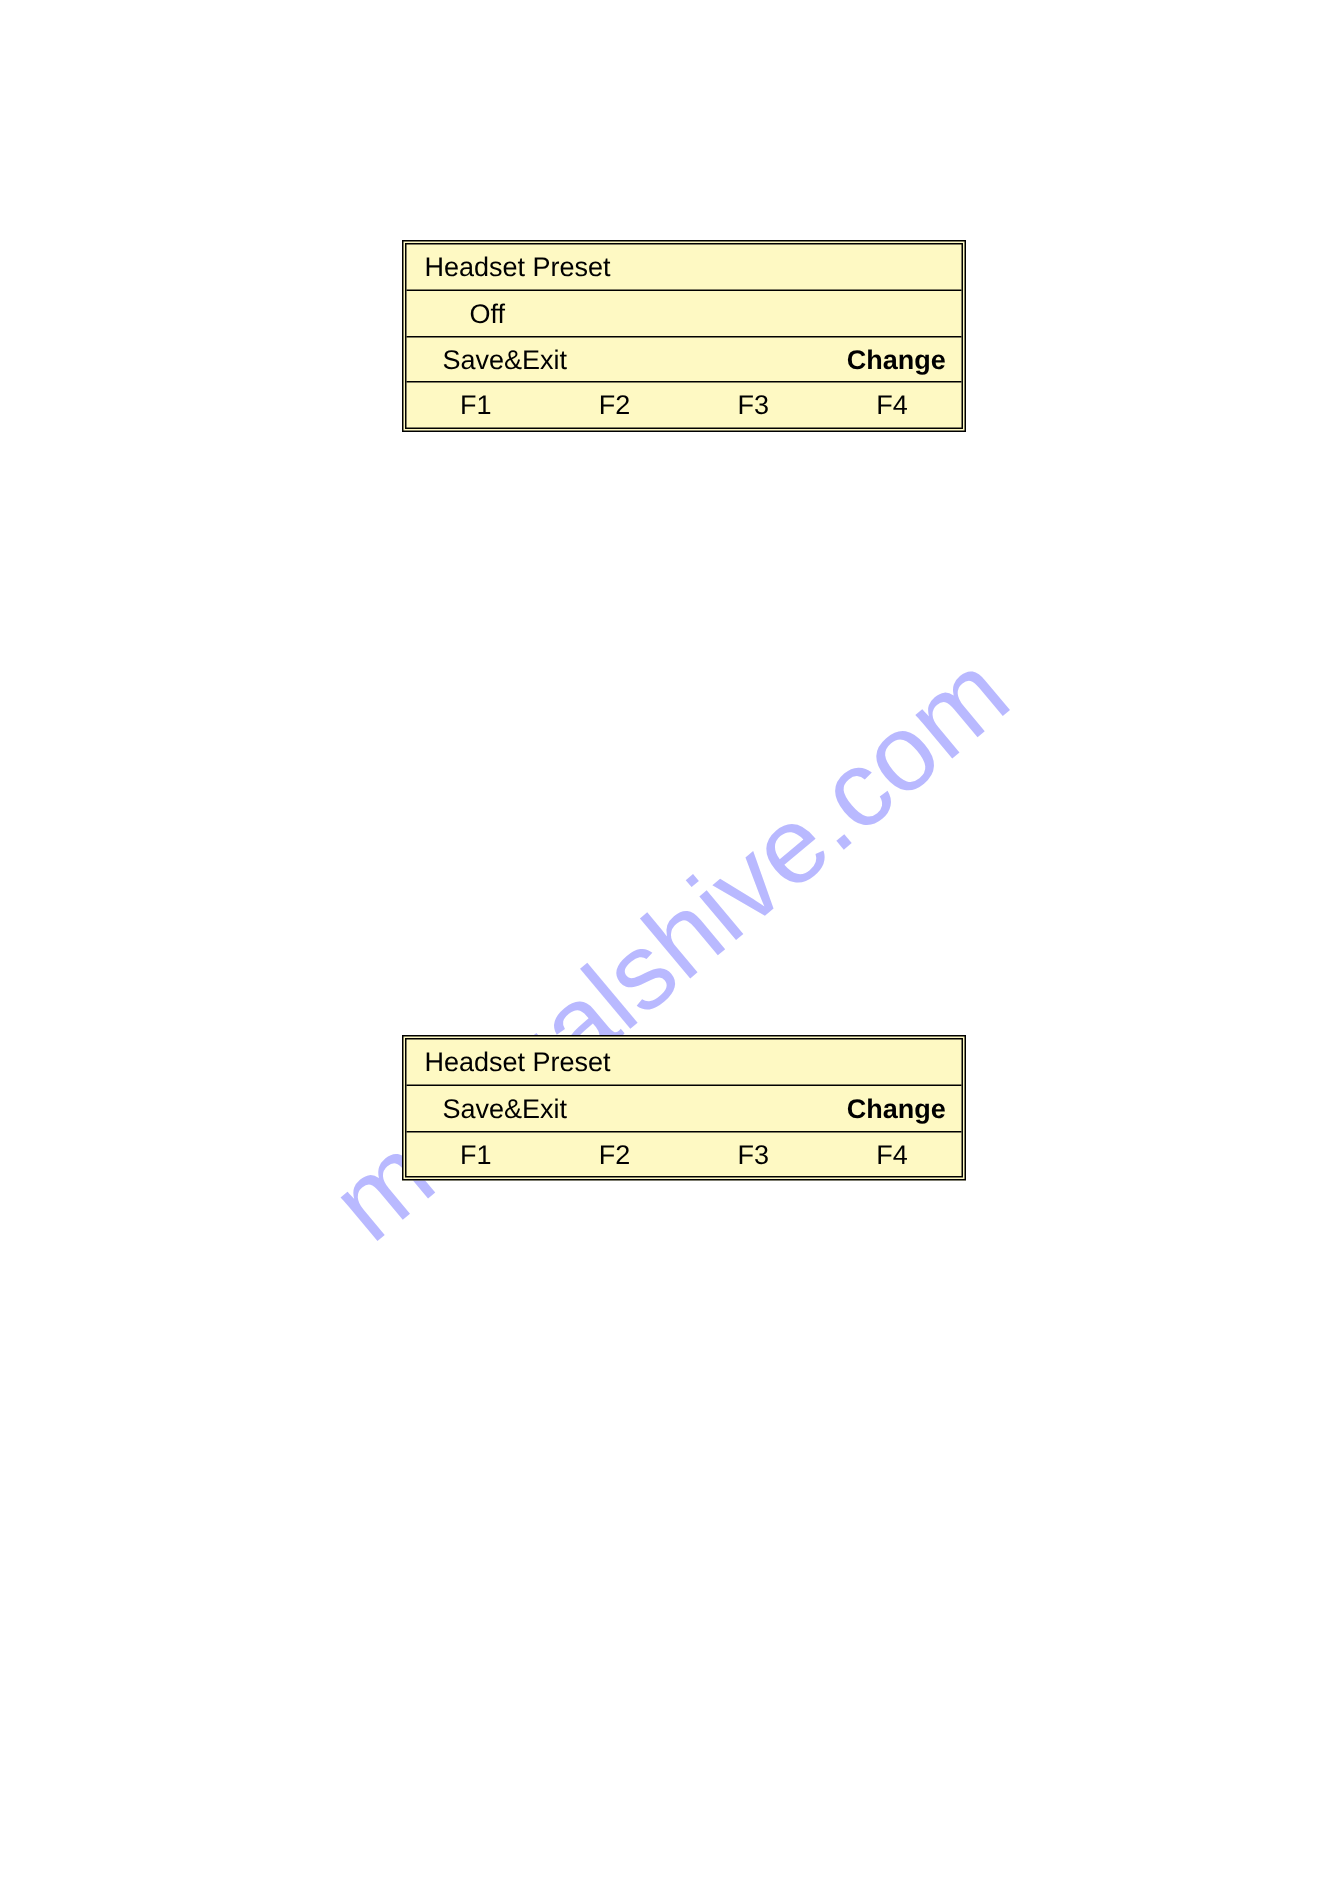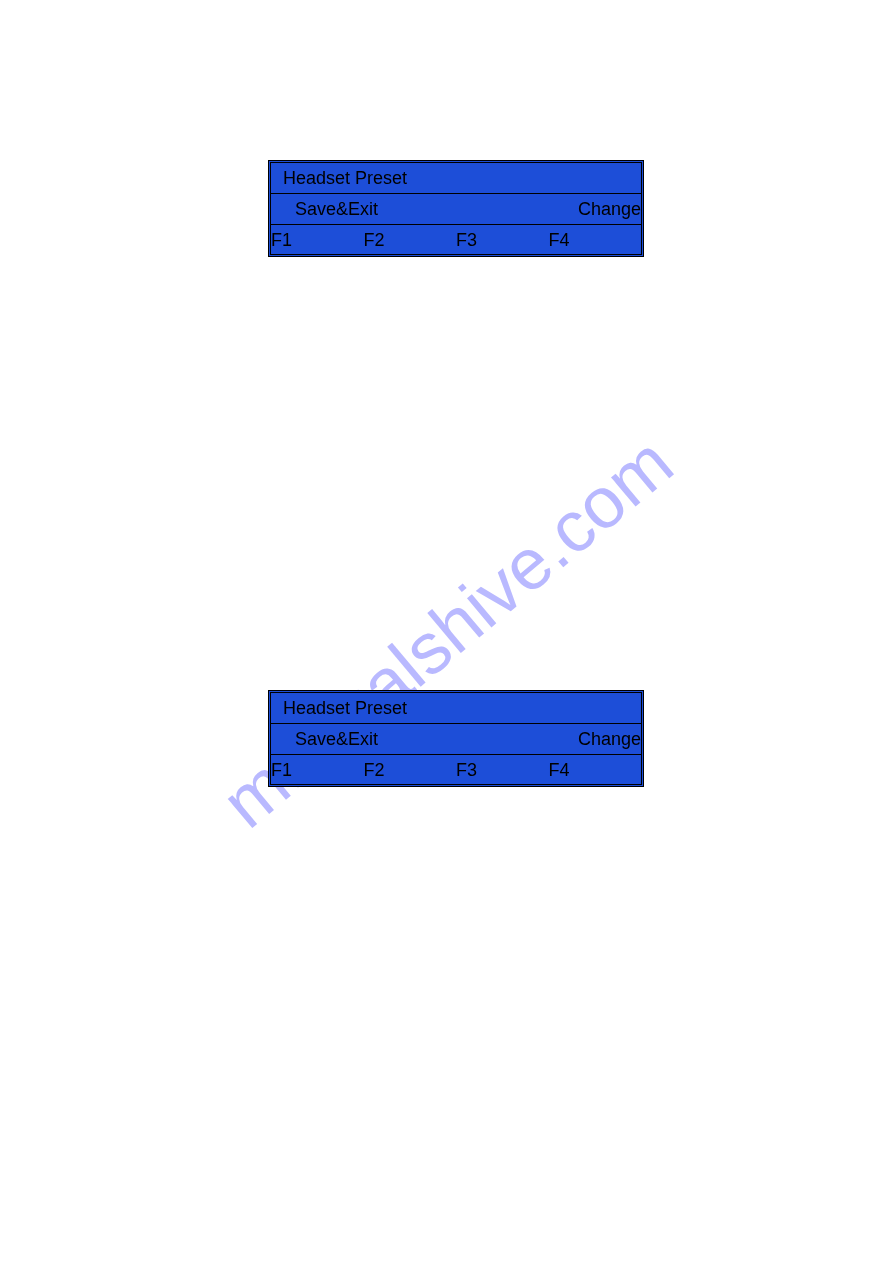--- a/index.html
+++ b/index.html
@@ -7,58 +7,59 @@
     width: 893px;
     height: 1263px;
     background: #ffffff;
     font-family: Arial, Helvetica, sans-serif;
     position: relative;
   }
   .display-box {
     position: absolute;
     width: 370px;
     border: 3px double #000;
-    background: #1d4ed8;
+    background: #fef9c3;
   }
   .box1 { left: 268px; top: 160px; }
   .box2 { left: 268px; top: 690px; }
   .row {
     border-bottom: 1px solid #000;
     font-size: 18px;
     line-height: 1.1;
     padding: 6px 0 4px 0;
   }
   .row:last-child { border-bottom: none; }
   .title-row { padding-left: 12px; }
   .value-row { padding-left: 42px; }
   .softkey-label-row { display: flex; }
   .softkey-label-row .col { flex: 1; text-align: center; }
   .softkey-label-row .col1 { text-align: center; padding-left: 22px; }
-  .softkey-label-row .col4 { text-align: right; }
+  .softkey-label-row .col4 { text-align: center; font-weight: bold; }
   .fkey-row { display: flex; }
-  .fkey-row .col { flex: 1; text-align: left; }
+  .fkey-row .col { flex: 1; text-align: center; }
   .watermark {
     position: absolute;
     left: 50%;
     top: 50%;
     transform: translate(-50%, -50%) rotate(-40deg);
     font-size: 72px;
     color: rgba(100, 100, 255, 0.45);
     pointer-events: none;
     white-space: nowrap;
     font-family: Arial, sans-serif;
   }
 </style>
 </head>
 <body>
 
 <div class="watermark">manualshive.com</div>
 
 <div class="display-box box1">
   <div class="row title-row">Headset Preset</div>
+  <div class="row value-row">Off</div>
   <div class="row softkey-label-row">
     <div class="col col1">Save&amp;Exit</div>
     <div class="col"></div>
     <div class="col"></div>
     <div class="col col4">Change</div>
   </div>
   <div class="row fkey-row">
     <div class="col">F1</div>
     <div class="col">F2</div>
     <div class="col">F3</div>

